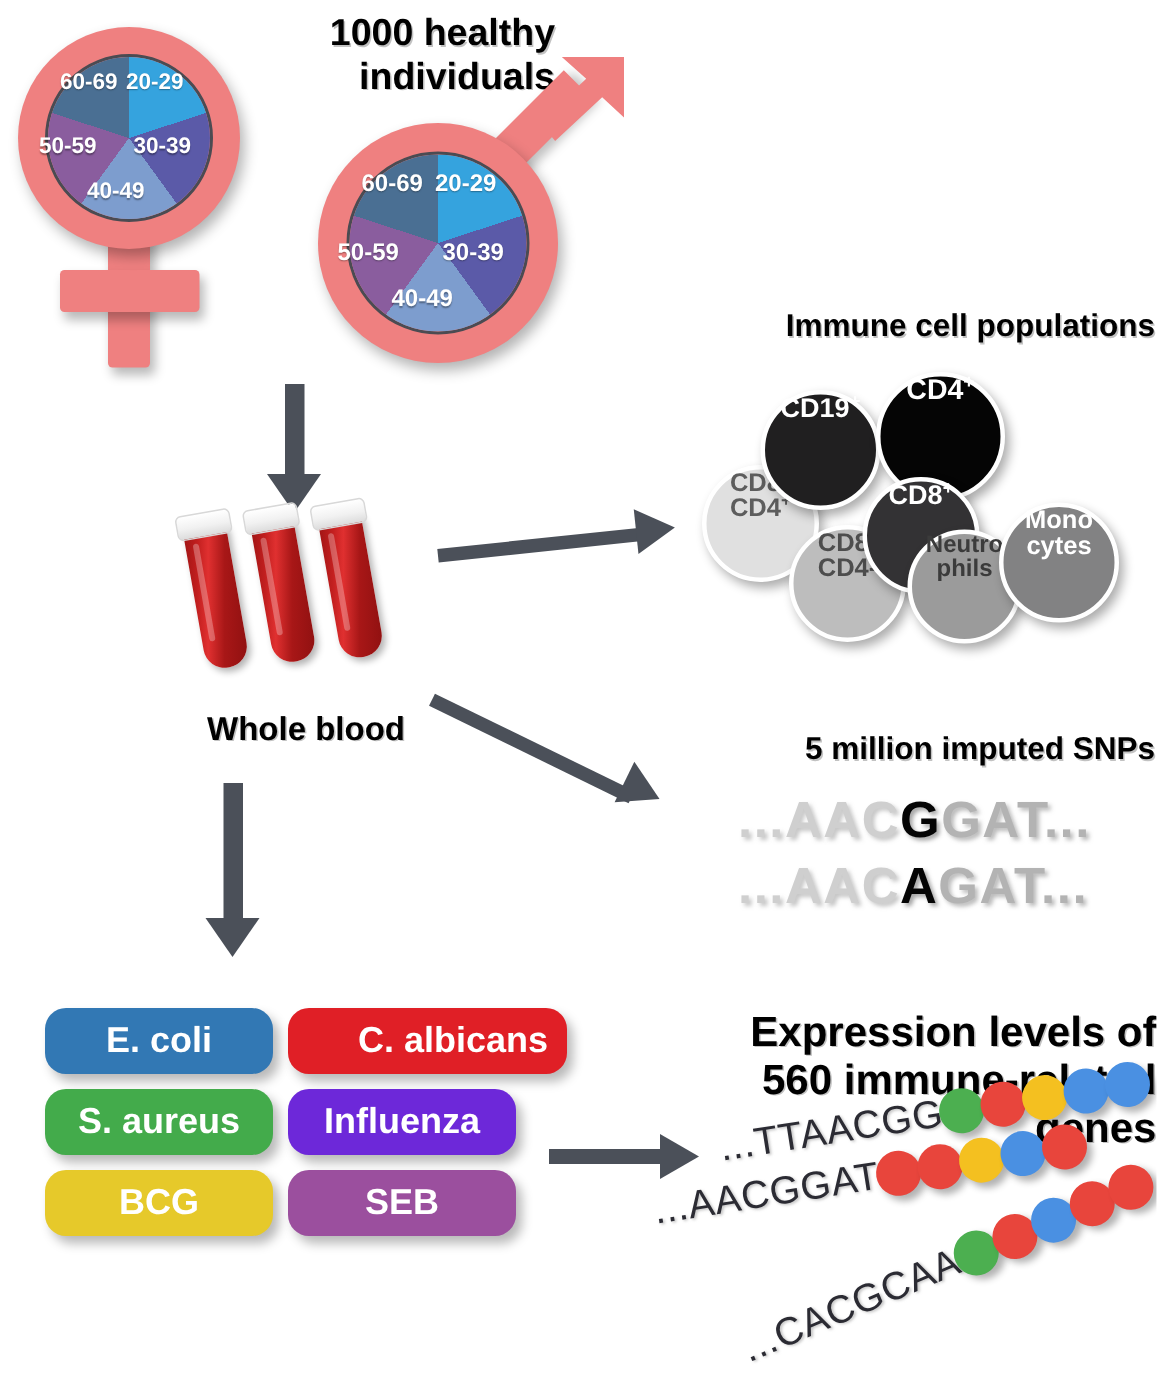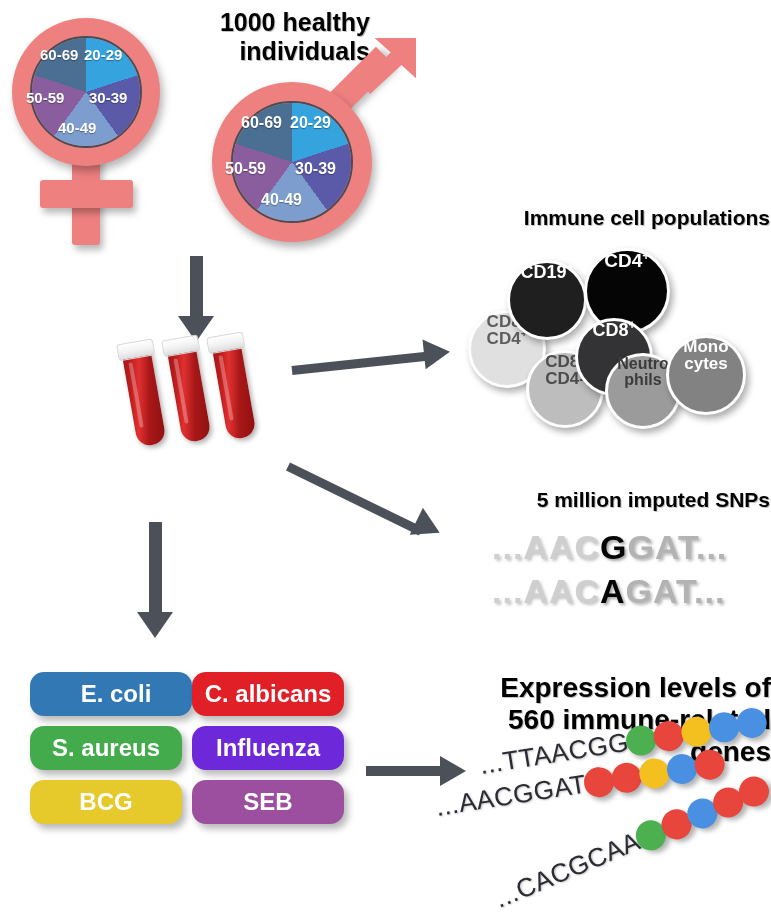--- a/index.html
+++ b/index.html
@@ -153,20 +153,21 @@
       <div class="shine"></div>
       <div class="cap"></div>
     </div>
     <div class="tube" style="left:90px;top:-3px;transform:rotate(-10deg);">
       <div class="body"></div>
       <div class="shine"></div>
       <div class="cap"></div>
     </div>
   </div>
 
+  <div class="heading abs" id="label-whole-blood">Whole blood</div>
 
   <div>
     <div class="arrow-line" style="left:292px;top:366px;width:138px;height:9px;
          transform:rotate(-6deg);transform-origin:0% 50%;"></div>
     <div class="arrow-head" style="left:424px;top:338px;border-top:15px solid transparent;border-bottom:15px solid transparent;border-left:26px solid #4b5059;transform:rotate(-6deg);"></div>
   </div>
 
   <div>
     <div class="arrow-line" style="left:288px;top:462px;width:148px;height:9px;
          transform:rotate(26deg);transform-origin:0% 50%;"></div>
@@ -223,24 +224,24 @@
 
   <div class="snprow" style="left:492px;top:528px;">
     <span class="snp-faint">...AAC</span><span class="snp-hi">G</span><span class="snp-mid">GAT...</span>
   </div>
 
   <div class="snprow" style="left:492px;top:572px;">
     <span class="snp-faint">...AAC</span><span class="snp-hi">A</span><span class="snp-mid">GAT...</span>
   </div>
 
   <div class="abs" style="left:30px;top:672px;width:320px;height:230px;">
-    <div class="tile" style="left:0px;top:0px;width:152px;height:44px;background:#3278b4;padding-left:10px;">
+    <div class="tile" style="left:0px;top:0px;width:152px;height:44px;background:#3278b4;">
       <span>E. coli</span>
     </div>
-    <div class="tile" style="left:162px;top:0px;width:152px;height:44px;background:#e01f26;">
+    <div class="tile" style="left:162px;top:0px;width:152px;height:44px;background:#e01f26;padding-left:34px;">
       <span>C. albicans</span>
     </div>
     <div class="tile" style="left:0px;top:54px;width:152px;height:44px;background:#43ab4b;">
       <span>S. aureus</span>
     </div>
     <div class="tile" style="left:162px;top:54px;width:152px;height:44px;background:#6d28d9;">
       <span>Influenza</span>
     </div>
     <div class="tile" style="left:0px;top:108px;width:152px;height:44px;background:#e6c92a;">
       <span>BCG</span>

